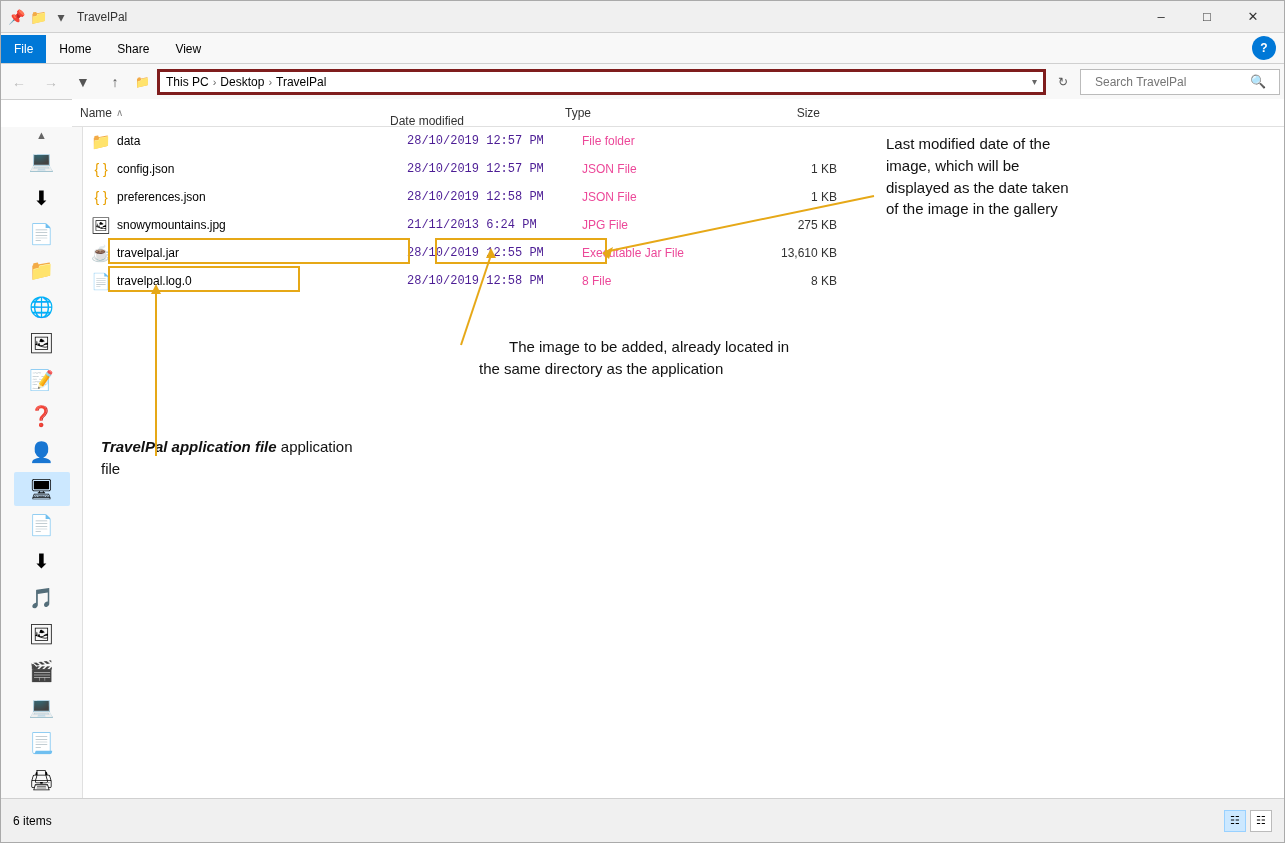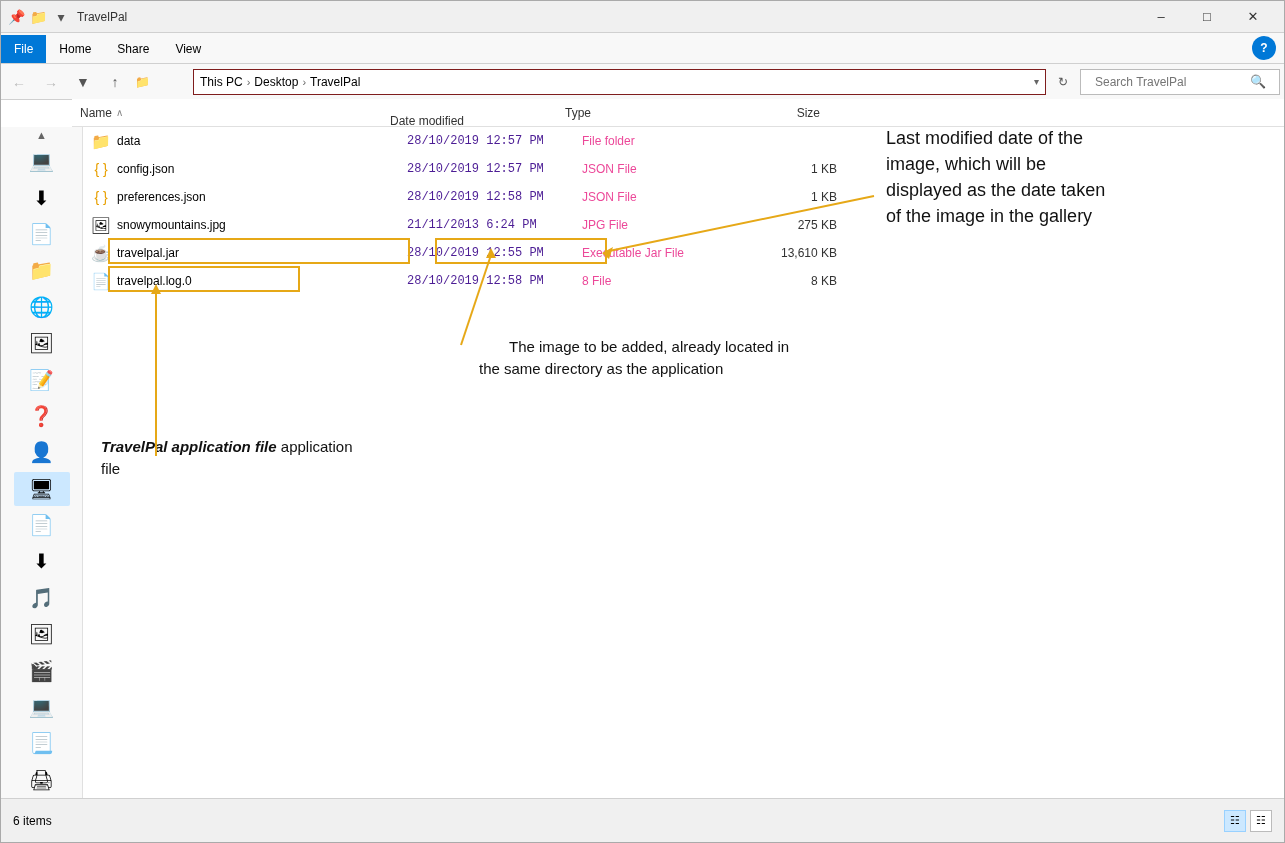--- a/index.html
+++ b/index.html
@@ -59,26 +59,25 @@
     .nav-btn {
       width: 28px; height: 28px;
       display: flex; align-items: center; justify-content: center;
       cursor: pointer; border-radius: 2px; font-size: 14px; color: #555;
     }
     .nav-btn.disabled { color: #bbb; cursor: default; }
     .address-bar {
       flex: 1;
       height: 26px;
       background: white;
-      border: 1px solid #7f1d1d;
+      border: 3px solid #7f1d1d;
       display: flex;
       align-items: center;
       padding: 0 6px;
       font-size: 12px;
-      margin-left: 36px;
     }
     .address-bar-breadcrumb { display: flex; align-items: center; gap: 4px; }
     .breadcrumb-sep { color: #666; font-size: 11px; }
     .address-dropdown { margin-left: auto; color: #666; font-size: 10px; }
     .address-refresh { width: 26px; height: 26px; display: flex; align-items: center; justify-content: center; color: #555; cursor: pointer; }
     .search-box {
       width: 200px; height: 26px;
       border: 1px solid #bbb;
       background: white;
       display: flex; align-items: center;
@@ -399,21 +398,21 @@
     <line x1="155" y1="455" x2="155" y2="290" stroke="#e6a817" stroke-width="2"></line>
     <polygon points="155,283 150,293 160,293" fill="#e6a817"></polygon>
 
     <line x1="460" y1="344" x2="490" y2="254" stroke="#e6a817" stroke-width="2"></line>
     <polygon points="490,247 485,257 495,257" fill="#e6a817"></polygon>
 
     <line x1="873" y1="195" x2="608" y2="250" stroke="#e6a817" stroke-width="2"></line>
     <polygon points="601,252 612,246 608,258" fill="#e6a817"></polygon>
   </svg>
 
-  <div class="annotation-text" style="position:absolute; top:124px; left:885px; font-size:18px; line-height:1.45; max-width:375px;">
+  <div class="annotation-text" style="position:absolute; top:132px; left:885px; font-size:15px; line-height:1.45; max-width:375px;">
     <span style="white-space: pre-line;">Last modified date of the
 image, which will be
 displayed as the date taken
 of the image in the gallery</span>
   </div>
 
   <div class="annotation-text" style="position:absolute; top:335px; left:478px; font-size:15px; line-height:1.45; max-width:520px;">
     <span style="white-space: pre-line; margin-left: 30px;">The image to be added, already located in
 the same directory as the application</span>
   </div>

